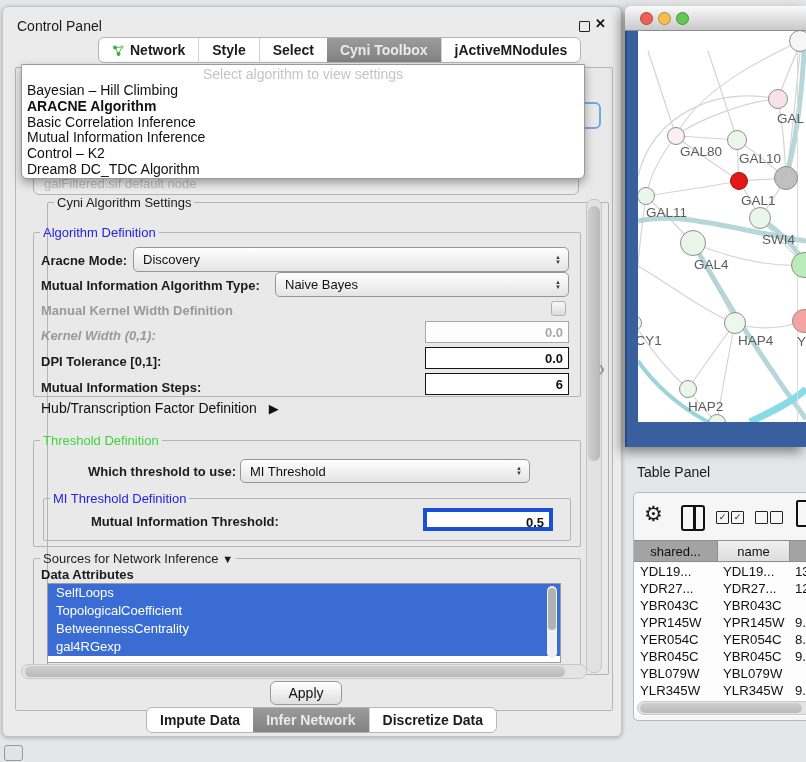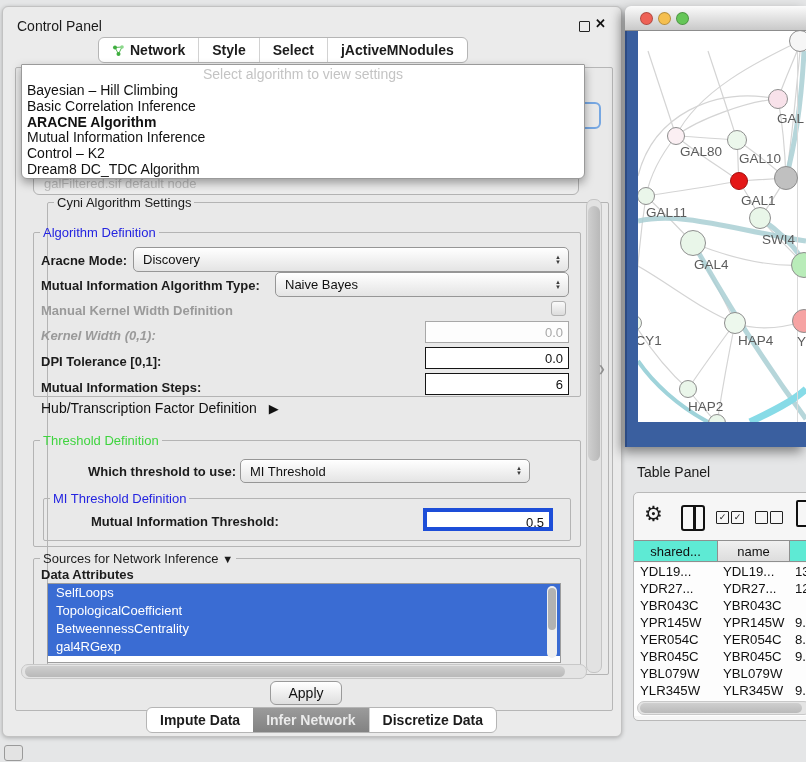--- a/index.html
+++ b/index.html
@@ -51,21 +51,21 @@
   .plain{position:absolute;font-size:14px;color:#111;white-space:nowrap;}
 
   .combo{position:absolute;display:flex;align-items:center;box-sizing:border-box;
     border:1px solid #969696;border-radius:5px;background:linear-gradient(#ffffff,#e4e4e4);
     font-size:13px;color:#111;padding-left:9px;box-shadow:inset 0 1px 0 #fff;}
   .combo-text{flex:1;}
   .combo-arrows{display:flex;flex-direction:column;align-items:center;margin-right:7px;
     font-size:6px;line-height:5px;color:#3a3a3a;}
 
   .field{position:absolute;box-sizing:border-box;background:#fff;font-size:13px;
-    text-align:right;padding:3px 5px 12px 0;color:#111;}
+    text-align:right;padding:3px 5px 12px 0;color:#111;font-weight:bold;}
   .field.en{border:1.5px solid #151515;}
   .field.dis{border:1px solid #a8a8a8;color:#a8a8a8;background:#fdfdfd;}
 
   .checkbox{position:absolute;width:13px;height:13px;border:1px solid #b0b0b0;
     border-radius:3px;background:linear-gradient(#fafafa,#dcdcdc);}
 
   .vscroll{position:absolute;background:#e2e2e2;border:1px solid #c4c4c4;border-radius:7px;}
   .vscroll .thumb{position:absolute;left:1px;right:1px;background:linear-gradient(90deg,#cfcfcf,#b9b9b9);border-radius:6px;}
   .hscroll{position:absolute;background:#e4e4e4;border:1px solid #c8c8c8;border-radius:7px;}
   .hscroll .thumb{position:absolute;top:1px;bottom:1px;background:linear-gradient(#cfcfcf,#b9b9b9);border-radius:6px;}
@@ -112,21 +112,21 @@
   .col-icon div{position:absolute;left:50%;top:0;bottom:0;width:2.5px;background:#111;}
   .cb{position:absolute;width:11px;height:11px;border:1.5px solid #222;border-radius:1px;
     font-size:9px;line-height:10px;text-align:center;color:#111;}
   .doc-icon{position:absolute;left:796px;top:500px;width:16px;height:23px;
     border:2px solid #111;border-radius:2px;background:#f6f6f6;}
 
   .tp-header{position:absolute;left:634px;top:540px;width:180px;height:22px;display:flex;
     border-top:1px solid #8f8f8f;border-bottom:1px solid #8f8f8f;box-sizing:border-box;}
   .th{font-size:13px;color:#111;text-align:center;padding-top:3px;box-sizing:border-box;}
   .th + .th{border-left:1px solid #8f8f8f;}
-  .th.hl{background:#5eead4;text-align:center;}
+  .th.hl{background:#a3a3a3;text-align:center;}
   .th.plain-h{background:linear-gradient(#f0f0f0,#dddddd);}
   .tp-rows{position:absolute;left:634px;top:563px;width:180px;height:153px;background:#fdfdfd;}
   .t-row{display:flex;height:17px;line-height:17px;}
   .t-cell{font-size:13.2px;color:#111;padding-left:6px;box-sizing:border-box;
     white-space:nowrap;overflow:hidden;}
   .c1{width:83px;} .c2{width:72px;} .c3{flex:1;}
 </style>
 </head>
 <body>
 
@@ -146,37 +146,40 @@
             <circle cx="6.5" cy="10" r="2" fill="#3fae3f"></circle>
           </svg>
           <span>Network</span>
         </div>
         <div class="tab">
           <span>Style</span>
         </div>
         <div class="tab">
           <span>Select</span>
         </div>
+        <div class="tab sel">
+          <span>Cyni Toolbox</span>
+        </div>
         <div class="tab">
           <span>jActiveMNodules</span>
         </div>
       </div>
 
     <div class="inner-panel"></div>
 
     <div class="blue-frag"></div>
 
     <div class="combo-sliver">galFiltered.sif default node</div>
 
     <div class="dd">
       <div class="dd-ph">Select algorithm to view settings</div>
       <div id="dd-list">
           <div class="dd-item">Bayesian – Hill Climbing</div>
+          <div class="dd-item sel">ARACNE Algorithm</div>
           <div class="dd-item">Basic Correlation Inference</div>
-          <div class="dd-item sel">ARACNE Algorithm</div>
           <div class="dd-item">Mutual Information Inference</div>
           <div class="dd-item">Control – K2</div>
           <div class="dd-item">Dream8 DC_TDC Algorithm</div>
         </div>
     </div>
 
     <fieldset style="left:20px;top:188px;width:560px;height:478px;margin-left:24px;">
       <legend>Cyni Algorithm Settings</legend>
     </fieldset>
     <div class="vscroll" style="left:583px;top:192px;width:14px;height:472px;">

